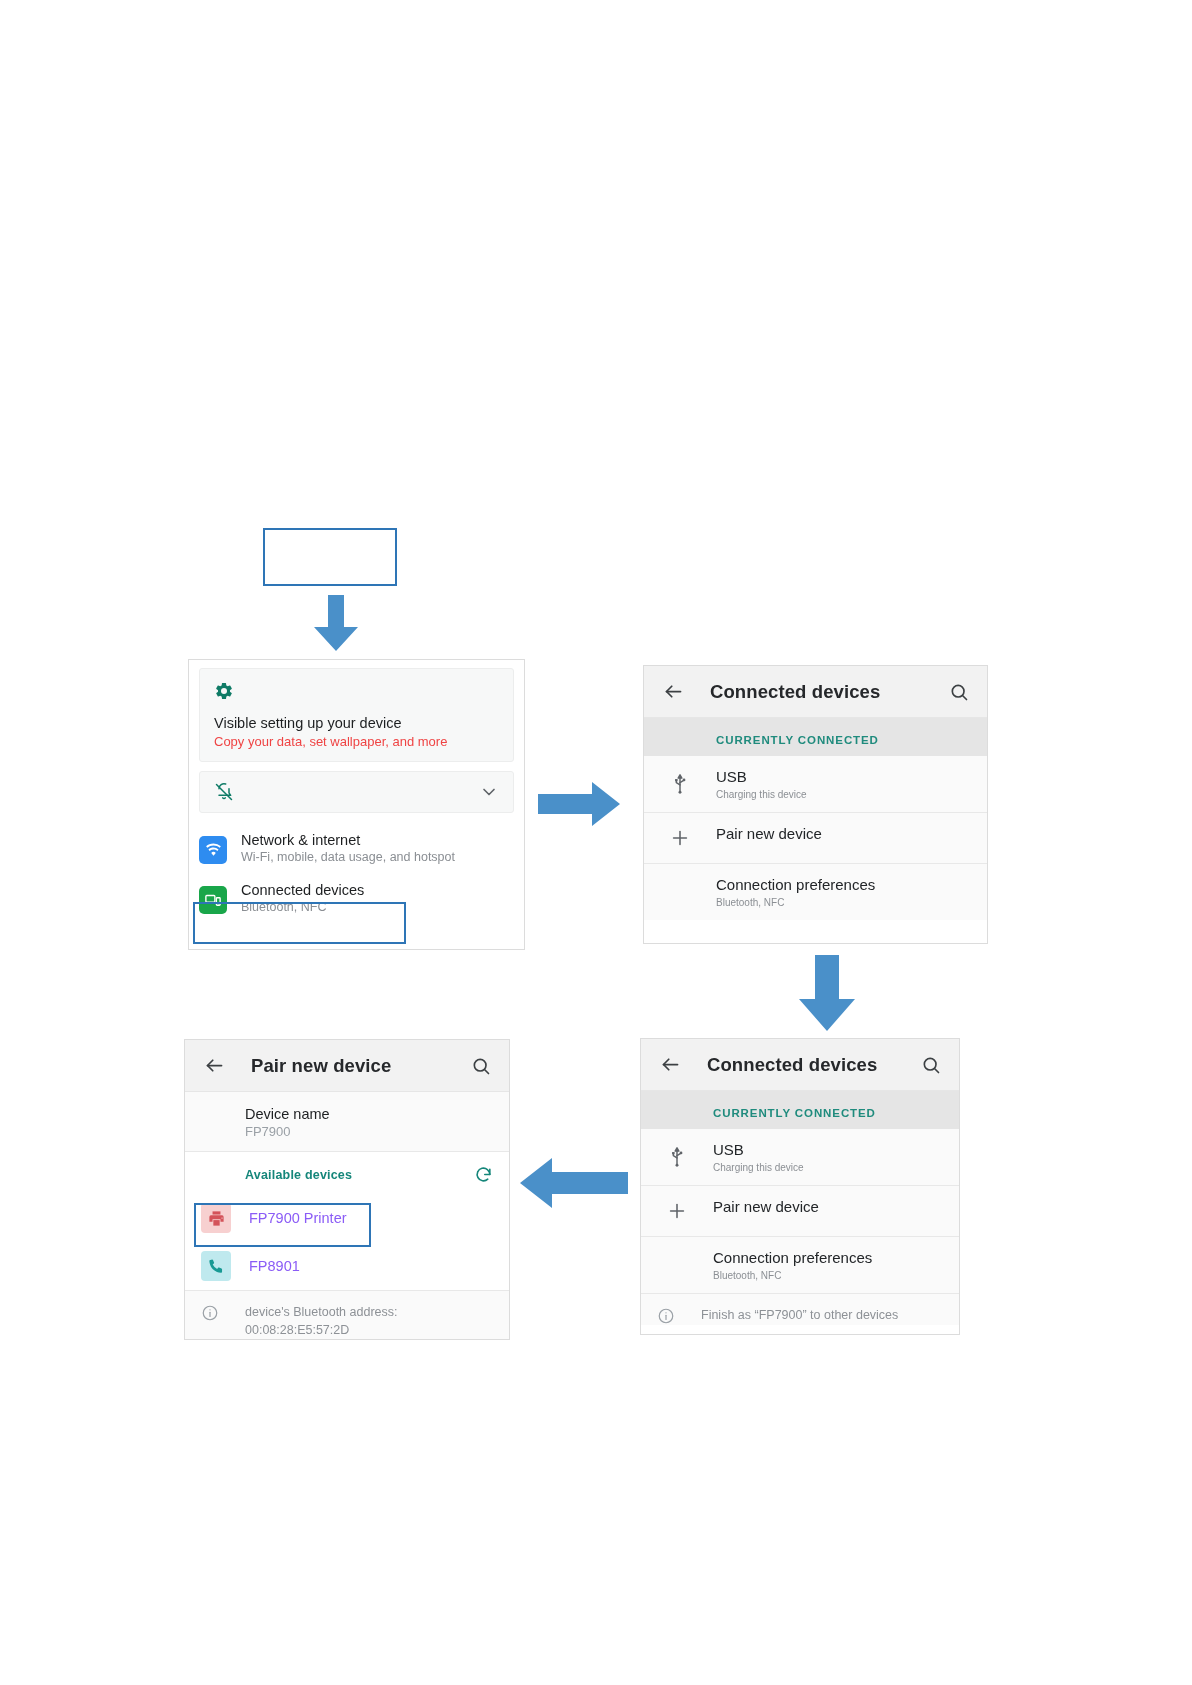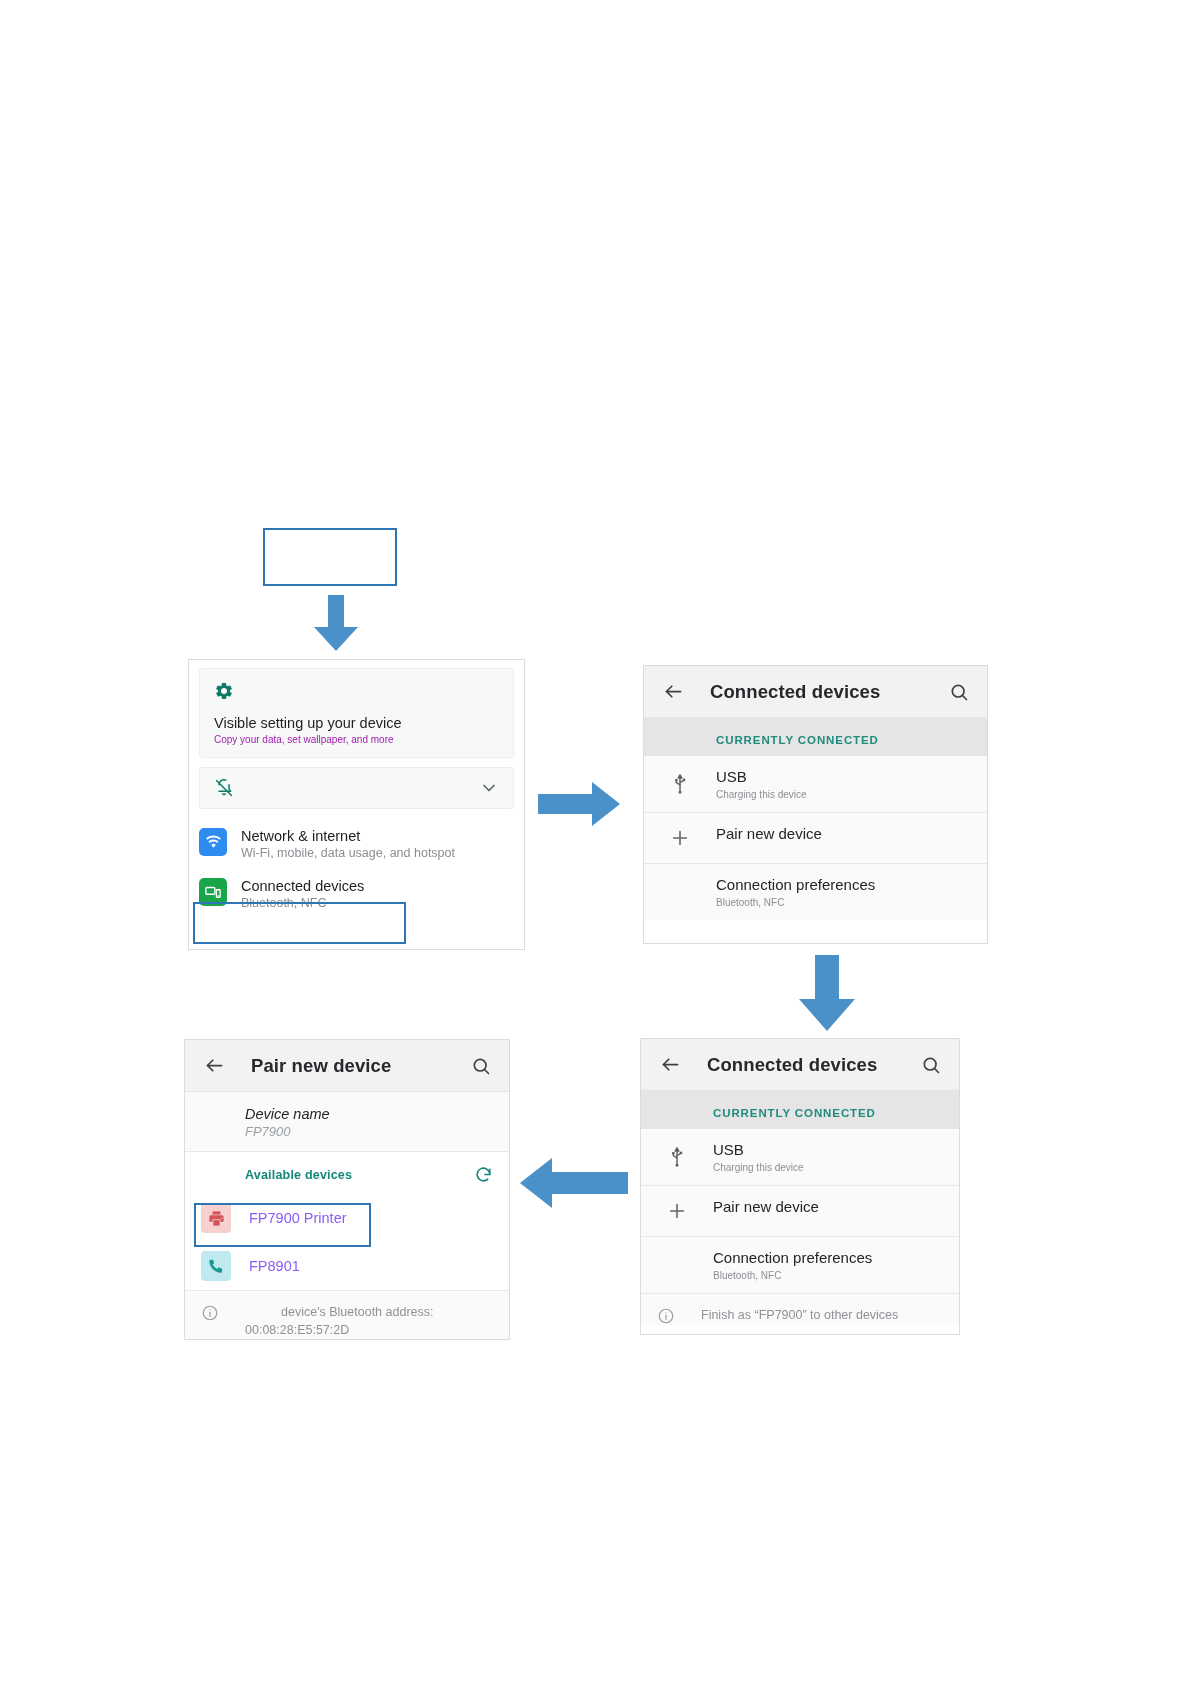--- a/index.html
+++ b/index.html
@@ -122,41 +122,41 @@
     padding: 12px 14px 12px 14px;
     box-sizing: border-box;
   }
   .card-suggestion .gear { color: #0f7b66; line-height: 0; }
   .card-title {
     font-size: 14.5px;
     color: #1d1f21;
     margin-top: 14px;
   }
   .card-sub {
-    font-size: 10px;
-    color: #a21caf;
+    font-size: 13px;
+    color: #ef4444;
     margin-top: 3px;
   }
   .card-collapsed {
     margin: 9px 10px 0 10px;
     background: #f7f8f8;
     border: 1px solid #eceded;
     border-radius: 3px;
     height: 42px;
     display: flex;
     align-items: center;
     padding: 0 14px;
     box-sizing: border-box;
   }
   .card-collapsed .bell { color: #0f7b66; line-height: 0; }
   .card-collapsed .chev { margin-left: auto; color: #5f6368; line-height: 0; }
 
   .settings-row {
     display: flex;
-    align-items: flex-start;
+    align-items: flex-end;
     padding: 9px 10px;
     box-sizing: border-box;
   }
   .sq-icon {
     width: 28px; height: 28px;
     border-radius: 5px;
     flex: 0 0 28px;
     display: flex; align-items: center; justify-content: center;
     margin-right: 14px;
   }
@@ -247,21 +247,20 @@
   .info-text {
     font-size: 12.5px;
     color: #8d9196;
     line-height: 1.45;
   }
   .info-text .emph { color: #8d9196; }
 
   .devname-block {
     padding: 14px 16px 12px 60px;
     background: #fafafa;
-    font-style: italic;
   }
   .devname-title { font-size: 14.5px; color: #1d1f21; }
   .devname-val { font-size: 13px; color: #9aa0a6; margin-top: 2px; }
 
   
   #callout-box {
     position: absolute;
     left: 263px;
     top: 528px;
     width: 134px;
@@ -555,21 +554,21 @@
 
     <div class="info-row">
       <span class="ic">
         <svg width="18" height="18" viewBox="0 0 24 24" fill="none" stroke="#9aa0a6" stroke-width="1.6">
           <circle cx="12" cy="12" r="9"></circle>
           <line x1="12" y1="11" x2="12" y2="16.5" stroke-linecap="round"></line>
           <circle cx="12" cy="7.8" r="0.9" fill="#9aa0a6" stroke="none"></circle>
         </svg>
       </span>
       <span class="info-text">
-        <span style="display:block;margin-left:36px;">device's Bluetooth address:</span>
+        <span style="display:block;">device's Bluetooth address:</span>
         <span style="display:block;">00:08:28:E5:57:2D</span>
       </span>
     </div>
   </div>
 
   <div class="hl-box" style="left:194px; top:1203px; width:177px; height:44px;"></div>
 
 </div>
 
 </body></html>

